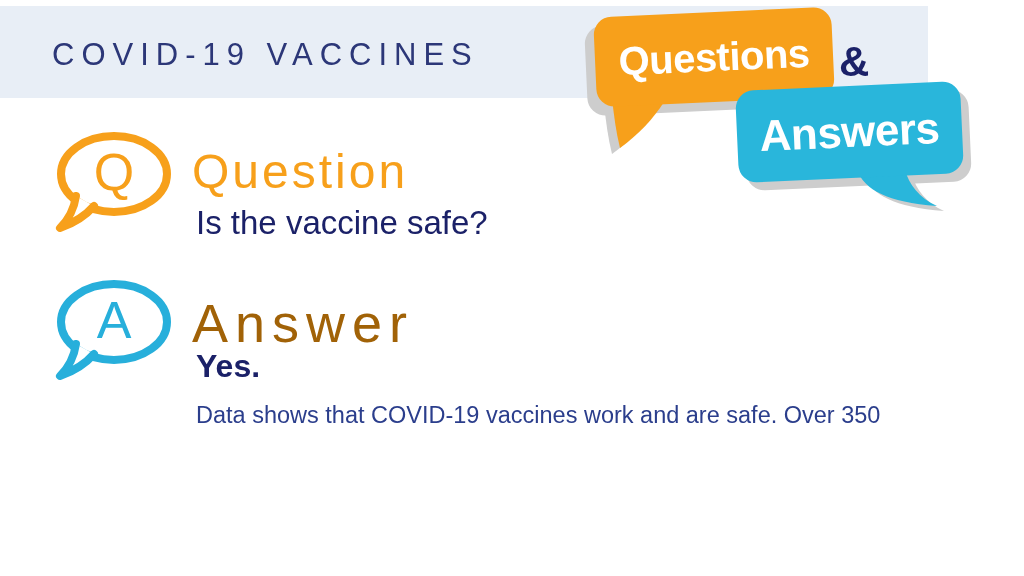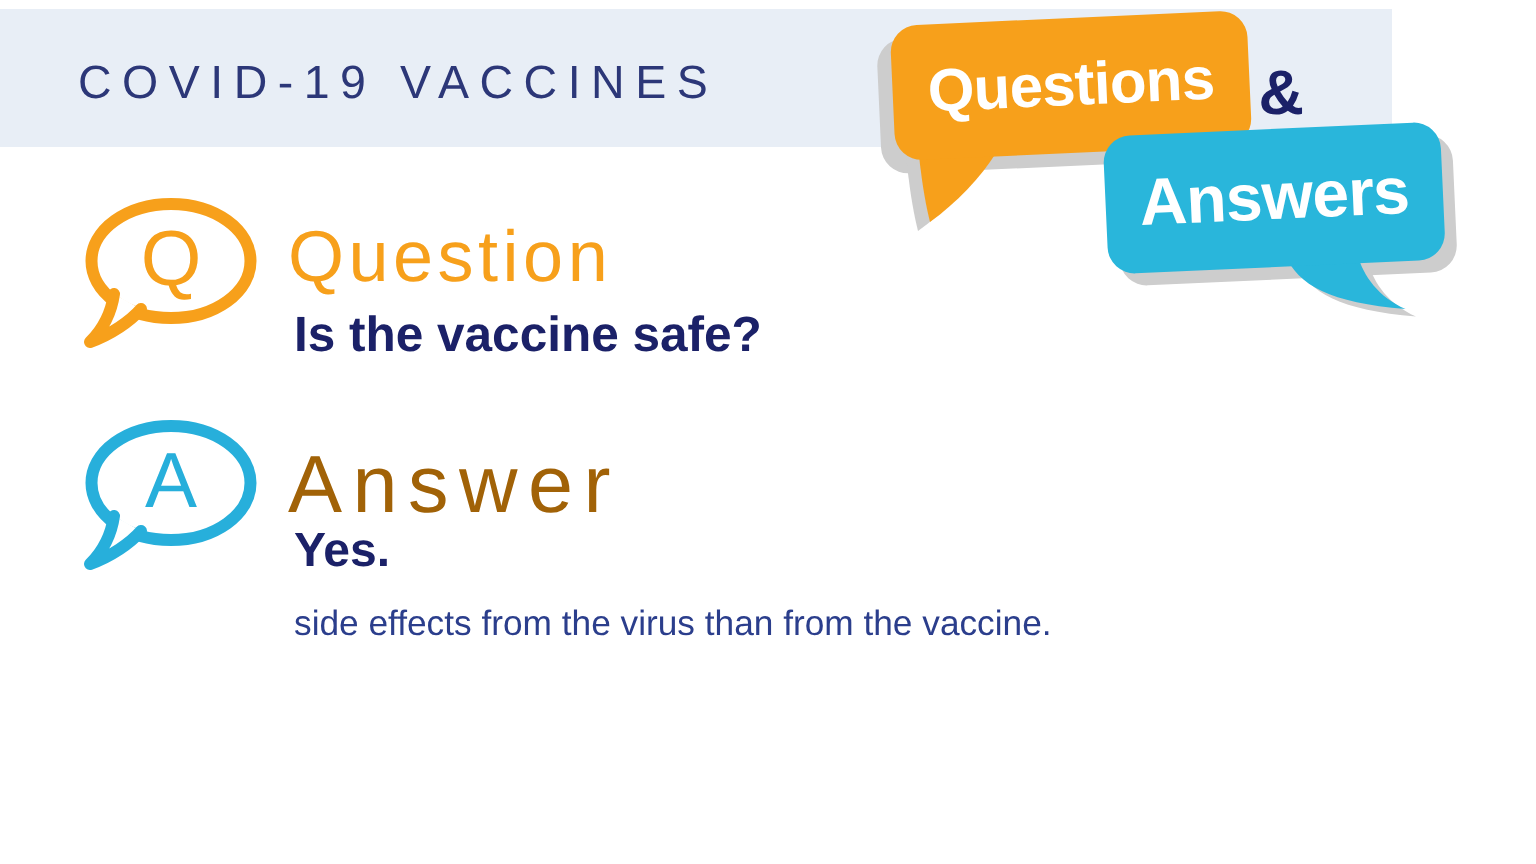--- a/index.html
+++ b/index.html
@@ -28,21 +28,21 @@
   .tail-svg{position:absolute;overflow:visible;}
   .q-tail{left:590px;top:88px;width:96px;height:78px;}
   .a-tail{left:845px;top:162px;width:105px;height:58px;}
   
   .qa-icon{position:absolute;left:48px;width:124px;height:112px;overflow:visible;}
   .q-icon{top:130px;}
   .a-icon{top:278px;}
   .icon-letter{font-size:52px;font-weight:400;font-family:"Liberation Sans","DejaVu Sans",sans-serif;}
   
   .q-head{position:absolute;left:192px;top:144px;font-size:48px;letter-spacing:3px;color:#F7A01B;white-space:pre;}
-  .q-sub{position:absolute;left:196px;top:204px;font-size:33px;font-weight:bold;color:#1B2168;white-space:pre;}
+  .q-sub{position:absolute;left:196px;top:204px;font-size:33px;font-weight:normal;color:#1B2168;white-space:pre;}
   .a-head{position:absolute;left:192px;top:292px;font-size:54px;letter-spacing:7px;color:#a16207;white-space:pre;}
   .a-lead{position:absolute;left:196px;top:348px;font-size:32px;font-weight:bold;color:#1B2168;white-space:pre;}
   .a-body{position:absolute;left:196px;top:397px;font-size:23.5px;line-height:37px;color:#2B3E8C;}
   .a-body .pline{white-space:pre;}
 </style>
 </head>
 <body>
 
 <div class="stage">
 
@@ -85,17 +85,17 @@
 
   <div>
     <svg class="qa-icon a-icon" viewBox="0 0 124 112">
       <ellipse cx="66" cy="44" rx="53" ry="38" fill="none" stroke="#27AFDB" stroke-width="8"></ellipse>
       <path d="M 28 66 C 26 80 20 90 12 98 C 26 93 39 84 46 76" fill="#FFFFFF" stroke="#27AFDB" stroke-width="8" stroke-linecap="round" stroke-linejoin="round"></path>
       <text class="icon-letter" x="66" y="60" text-anchor="middle" fill="#27AFDB">A</text>
     </svg>
     <div class="a-head">Answer</div>
     <div class="a-lead">Yes.</div>
     <div class="a-body">
-      <div class="pline">side effects from the virus than from the vaccine.</div>
+      <div class="pline">Data shows that COVID-19 vaccines work and are safe. Over 350</div>
     </div>
   </div>
 
 </div>
 
 </body></html>

